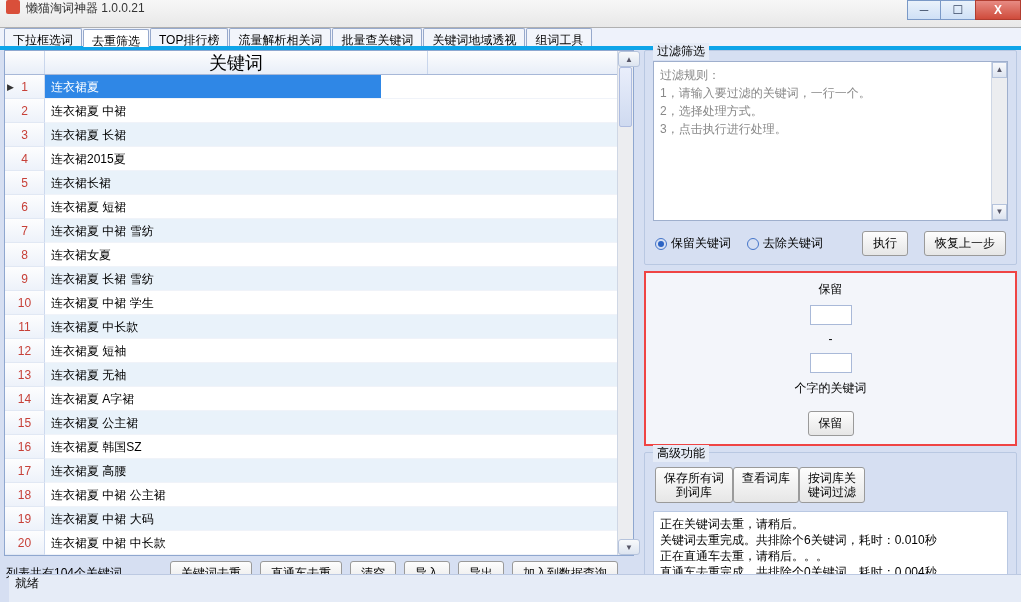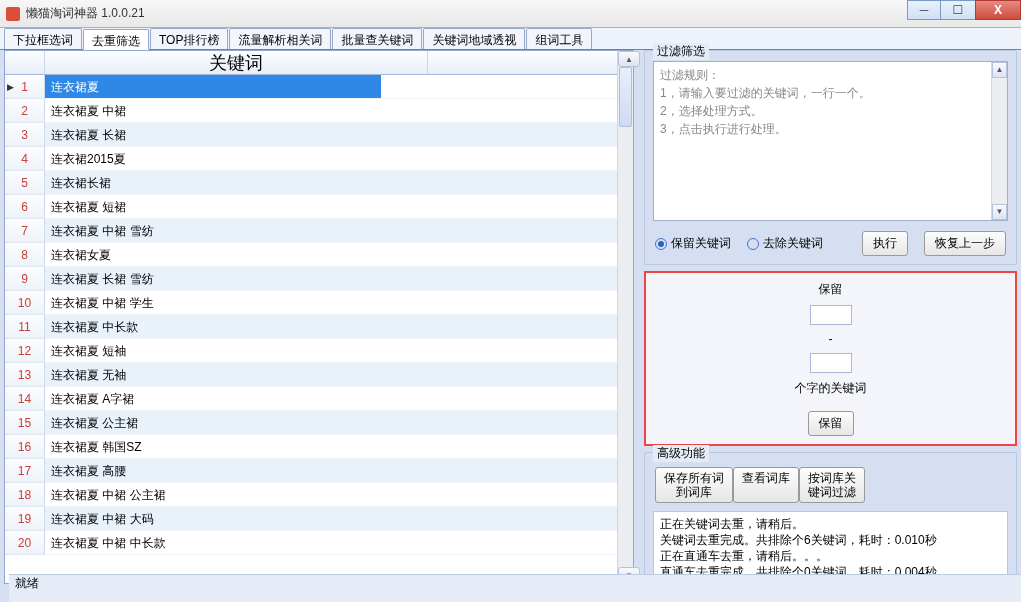--- a/index.html
+++ b/index.html
@@ -1,29 +1,29 @@
 <!DOCTYPE html>
 <html><head>
 <meta charset="utf-8">
 <style>
   * { box-sizing: border-box; font-family: "Microsoft YaHei", SimSun, Arial, sans-serif; font-size: 12px; }
   body { margin: 0; background: #d6dff2; width: 1021px; height: 602px; overflow: hidden; }
   
   
-  .titlebar { height: 28px; background: linear-gradient(#f7f7f7,#e8e8e8); border-bottom: 1px solid #b0b0b0; display:flex; align-items:center; padding-left:6px; position:relative;}
+  .titlebar { height: 28px; background: linear-gradient(#f7f7f7,#e8e8e8); border-bottom: 1px solid #b0b0b0; display:flex; padding-left:6px; position:relative;}
   .titlebar .ico { width:14px; height:14px; background:#d94f3a; border-radius:2px; margin-right:6px;}
   .titlebar .txt { color:#333; }
   .winbtns { position:absolute; right:0; top:0; display:flex; }
   .winbtn { width:34px; height:20px; border:1px solid #7a99c7; background:linear-gradient(#eaf2fb,#cfe0f6); display:flex; align-items:center; justify-content:center; font-family:Arial; font-size:11px; color:#3a4a66;}
   .winbtn.max { border-left:none; border-right:none;}
   .winbtn.close { width:46px;background:linear-gradient(#e78b83,#cf4b3b); color:#fff; border-color:#b13d30;}
   .winbtn.close span{font-size:12px;font-weight:bold;}
   
   
-  .tabrow { background:#eef2fb; height:22px; border-bottom:1px solid #0ea5e9; display:flex; padding-left:4px;}
+  .tabrow { background:#eef2fb; height:22px; border-bottom:4px solid #0ea5e9; display:flex; padding-left:4px;}
   .tab { padding: 3px 8px 0 8px; border:1px solid #96a9cc; border-bottom:none; background:#f2f5fb; margin-right:1px; border-radius:2px 2px 0 0; cursor:default;}
   .tab.active { background:#fff; border-bottom:1px solid #fff; position:relative; top:1px;}
   
   
   .main { position:absolute; top:50px; left:4px; right:4px; bottom:18px; background:transparent; display:flex; gap:10px;}
   
   
   .leftpanel { width:630px; display:flex; flex-direction:column;}
   .grid-outer { flex:1; border:1px solid #8fa7cf; background:#fff; position:relative; display:flex;}
   .grid { flex:1; overflow:hidden;}
@@ -216,20 +216,29 @@
           </div>
       </div>
       <div class="vscroll">
         <div class="btn">▲</div>
         <div class="track">
             <div class="thumb"></div>
           </div>
         <div class="btn dn">▼</div>
       </div>
     </div>
+    <div class="leftfoot">
+      <span class="lbl">列表共有104个关键词</span>
+      <span class="btn">关键词去重</span>
+      <span class="btn">直通车去重</span>
+      <span class="btn">清空</span>
+      <span class="btn">导入</span>
+      <span class="btn">导出</span>
+      <span class="btn">加入到数据查询</span>
+    </div>
   </div>
 
   <div class="rightpanel">
     <div class="gb">
       <div class="gtitle">过滤筛选</div>
       <div class="filter-text">
         <div style="white-space:pre-wrap">过滤规则：
 1，请输入要过滤的关键词，一行一个。
 2，选择处理方式。
 3，点击执行进行处理。</div>

